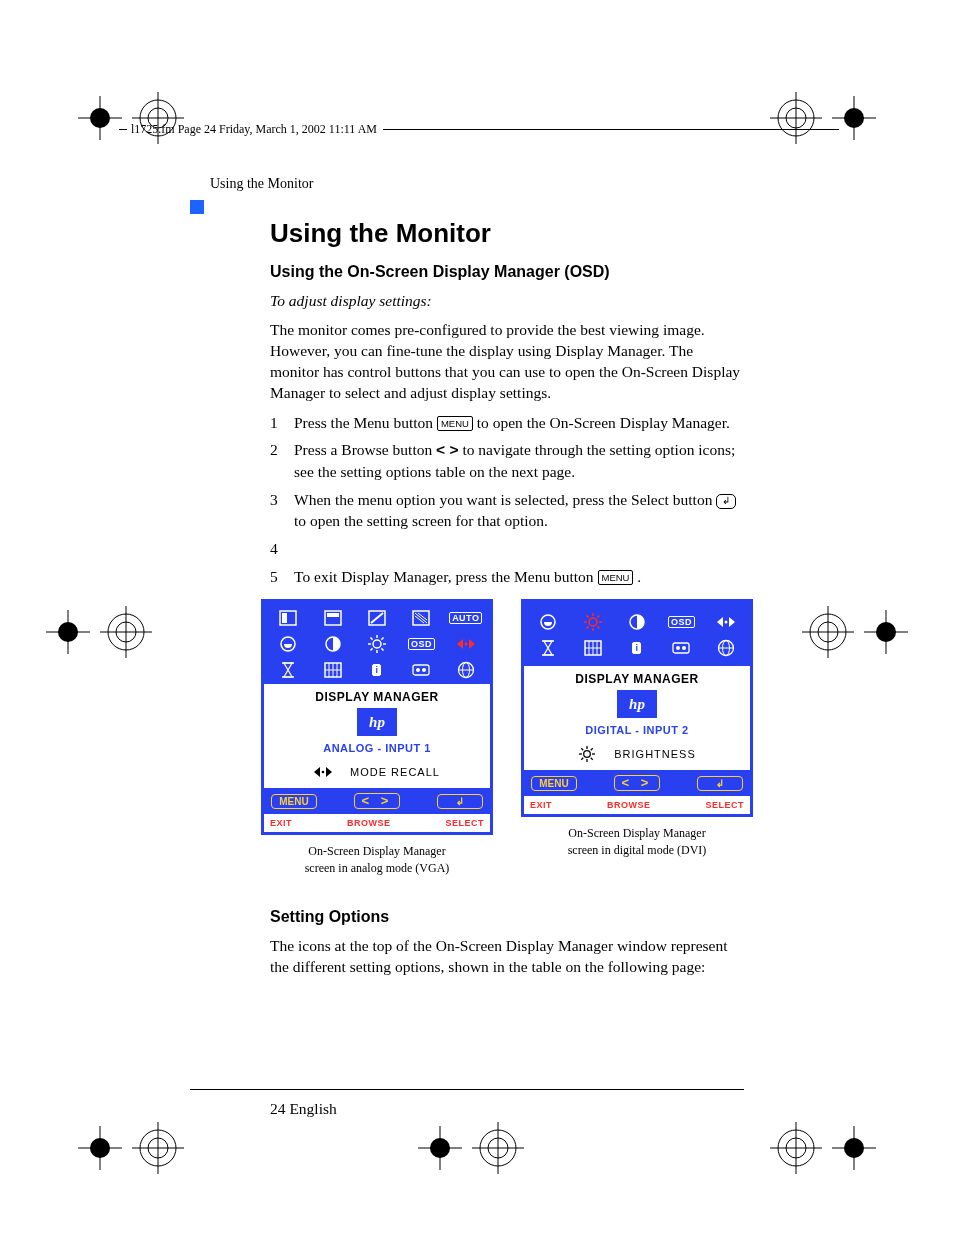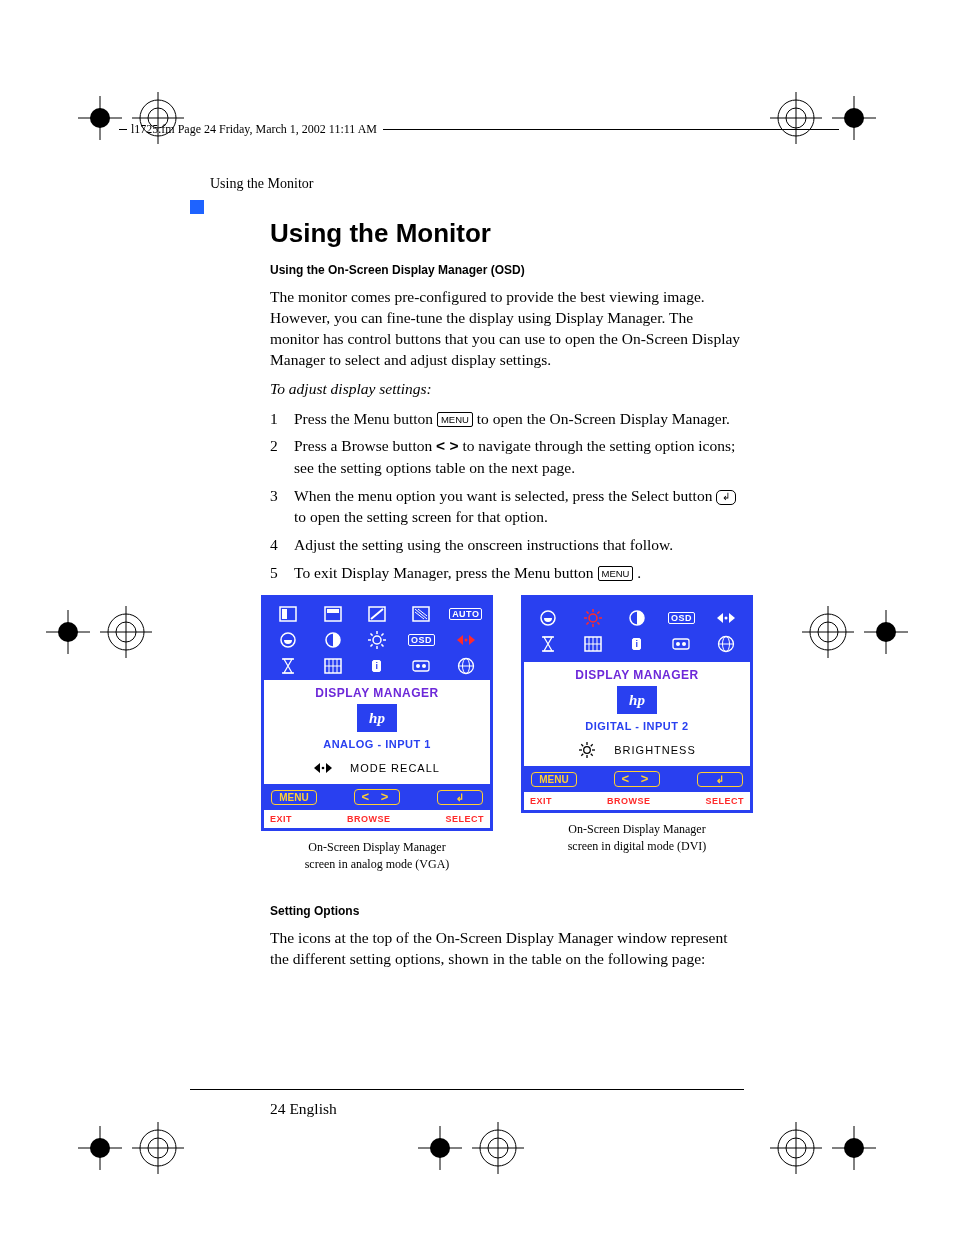--- a/index.html
+++ b/index.html
@@ -73,21 +73,21 @@
   }
   h1.section-title {
     font-family: "Trebuchet MS", "Arial Narrow", Arial, sans-serif;
     font-weight: 700;
     font-size: 26px;
     margin: 6px 0 14px 0;
   }
   h2.sub-title {
     font-family: "Trebuchet MS", "Arial Narrow", Arial, sans-serif;
     font-weight: 700;
-    font-size: 12px;
+    font-size: 16px;
     margin: 8px 0 10px 0;
   }
   .body-text {
     font-family: Georgia, serif;
     font-size: 15.5px;
     line-height: 1.35;
     margin: 8px 0;
   }
   .italic { font-style: italic; }
   ol.steps {
@@ -162,21 +162,21 @@
     border: 1.5px solid #fff;
     border-radius: 2px;
     padding: 0 2px;
     font-size: 9px;
     font-weight: 700;
     letter-spacing: 0.5px;
     color: #fff;
   }
   .osd-icon.selected { color: #ff2a2a; }
   .osd-title {
-    color: #6d28d9;
+    color: #000000;
     font-weight: 700;
     text-align: center;
     font-size: 12px;
     letter-spacing: 0.5px;
     padding-top: 6px;
   }
   .hp-logo {
     width: 40px;
     height: 28px;
     margin: 4px auto;
@@ -392,22 +392,22 @@
 
   <div class="doc-area">
     <div class="doc-header">
       <div>Using the Monitor</div>
     </div>
     <div class="blue-tab"></div>
 
     <div class="content-block">
       <h1 class="section-title">Using the Monitor</h1>
       <h2 class="sub-title">Using the On-Screen Display Manager (OSD)</h2>
+      <p class="body-text italic">To adjust display settings:</p>
       <p class="body-text">The monitor comes pre-configured to provide the best viewing image. However, you can fine-tune the display using Display Manager. The monitor has control buttons that you can use to open the On-Screen Display Manager to select and adjust display settings.</p>
-      <p class="body-text italic">To adjust display settings:</p>
 
       <ol class="steps">
         <li>
           <span class="num">1</span>
           <span>
             <span>Press the Menu button </span>
             <span class="kbd-menu">MENU</span>
             <span> to open the On-Screen Display Manager.</span>
           </span>
         </li>
@@ -422,21 +422,20 @@
         <li>
           <span class="num">3</span>
           <span>
             <span>When the menu option you want is selected, press the Select button </span>
             <span class="select-icon">↲</span>
             <span> to open the setting screen for that option.</span>
           </span>
         </li>
         <li>
           <span class="num">4</span>
-          <span>Adjust the setting using the onscreen instructions that follow.</span>
         </li>
         <li>
           <span class="num">5</span>
           <span>
             <span>To exit Display Manager, press the Menu button </span>
             <span class="kbd-menu">MENU</span>
             <span> .</span>
           </span>
         </li>
       </ol>

